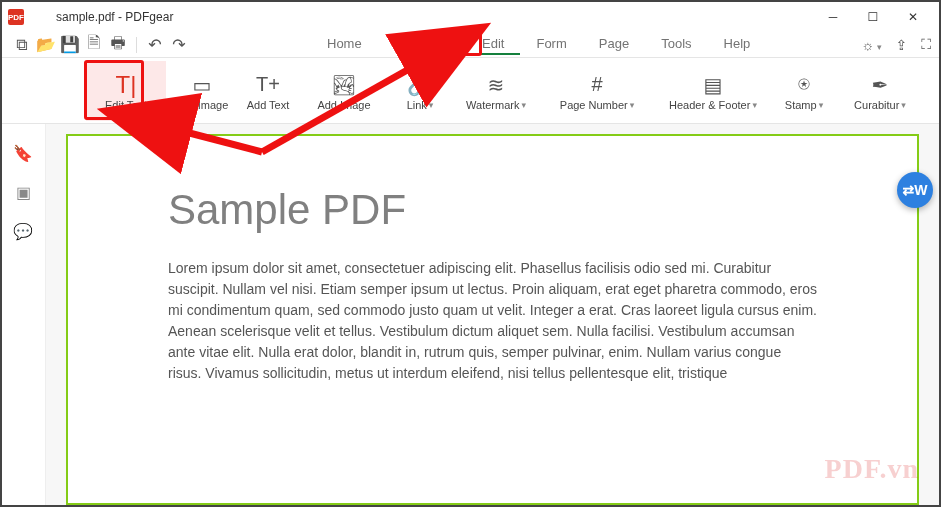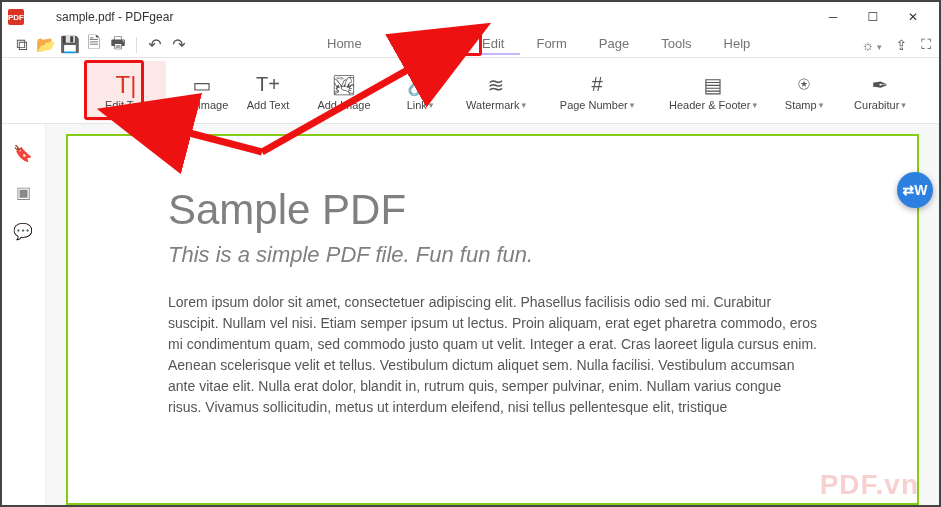--- a/index.html
+++ b/index.html
@@ -7,21 +7,21 @@
 .titlebar { height: 30px; display: flex; align-items: center; padding: 0 6px; background: #fff; gap: 26px; }
 .app-icon { width: 16px; height: 16px; background: #d32; border-radius: 2px; margin-right: 6px; display:flex; align-items:center; justify-content:center; color:#fff; font-size:8px; font-weight:bold;}
 .title-text { font-size: 12px; color: #333; }
 .win-controls { margin-left: auto; display: flex; }
 .win-btn { width: 40px; height: 28px; display: flex; align-items: center; justify-content: center; font-size: 12px; color:#333;}
 .toolbar1 { height: 26px; display: flex; align-items: center; border-bottom: 1px solid #e5e5e5; padding: 0 8px; }
 .qa-btn { width: 20px; height: 20px; display:flex; align-items:center; justify-content:center; color:#555; margin: 0 2px;}
 .qa-sep { width:1px; height:16px; background:#ddd; margin: 0 6px;}
 .main-tabs { display: flex; margin-left: 120px; gap: 0;}
 .main-tab { padding: 2px 16px; font-size: 13px; color:#737373;}
-.main-tab.active { border-bottom: 2px solid #c4b5fd;}
+.main-tab.active { border-bottom: 2px solid #15803d;}
 .right-icons { margin-left: auto; display:flex; gap: 14px; align-items:center;}
 .right-icons span { color:#555; font-size:14px;}
 .dd::after{content:" ▾"; font-size:9px; color:#888;}
 .ribbon { height: 66px; display: flex; align-items: center; padding: 0 16px 0 84px; gap: 6px; border-bottom: 1px solid #e5e5e5;}
 .rib-item { display:flex; flex-direction:column; align-items:center; justify-content:center; width:60px; height:60px; font-size:11px; color:#444;}
 .rib-item.wide{width:80px;}
 .rib-item.wider{width:110px;}
 .rib-item .icn{ font-size:20px; height:28px; display:flex; align-items:center; color:#555;}
 .rib-item .lbl{ display:flex; align-items:center;}
 .rib-item .lbl.dd::after{content:" ▾"; font-size:9px; color:#888; margin-left:2px;}
@@ -30,21 +30,21 @@
 .sidebar{ width:44px; display:flex; flex-direction:column; align-items:center; padding-top:20px; gap:20px; border-right:1px solid #eee;}
 .sidebar .sicn{ font-size:16px; color:#888;}
 .doc-wrap{ flex:1; padding:10px 20px 0 20px; background:#f7f7f7; position:relative;}
 .doc{ background:#fff; border:2px solid #84cc16; height:100%; padding:50px 100px 0 100px; overflow:hidden;}
 .doc h1{ font-family: Arial,sans-serif; font-weight:300; font-size:42px; color:#808080;}
 .doc h2{ font-family: Arial,sans-serif; font-weight:300; font-style:italic; font-size:22px; color:#808080; margin-top:8px;}
 .doc p{ font-family: Arial,sans-serif; font-size:14px; color:#555; line-height:1.5; margin-top:24px;}
 .redbox{ position:absolute; border:3px solid #e11; border-radius:3px; pointer-events:none;}
 .arrow{ position:absolute; pointer-events:none;}
 .floating-word{ position:absolute; right:6px; top:170px; width:36px; height:36px; background:#2d80e0; border-radius:50%; display:flex; align-items:center; justify-content:center; color:#fff; font-size:14px; font-weight:bold; box-shadow:0 2px 6px rgba(0,0,0,.3);}
-.watermark{position:absolute; right:20px; bottom:4px; font-size:28px; font-weight:bold; color:rgba(220,40,40,.22); font-family:Liberation Sans, sans-serif; letter-spacing:1px;}
+.watermark{position:absolute; right:20px; bottom:20px; font-size:28px; font-weight:bold; color:rgba(220,40,40,.22); font-family:Liberation Serif, serif; letter-spacing:1px;}
 </style>
 </head>
 <body>
 
 <div class="titlebar">
   <div class="app-icon">PDF</div>
   <div class="title-text">sample.pdf - PDFgear</div>
   <div class="win-controls">
     <div class="win-btn">─</div>
     <div class="win-btn">☐</div>
@@ -124,21 +124,20 @@
 
 <div class="content-area">
   <div class="sidebar">
     <div class="sicn">🔖</div>
     <div class="sicn">▣</div>
     <div class="sicn">💬</div>
   </div>
   <div class="doc-wrap">
     <div class="doc">
       <h1>Sample PDF</h1>
-      <h2>This is a simple PDF file. Fun fun fun.</h2>
       <p>Lorem ipsum dolor sit amet, consectetuer adipiscing elit. Phasellus facilisis odio sed mi. Curabitur suscipit. Nullam vel nisi. Etiam semper ipsum ut lectus. Proin aliquam, erat eget pharetra commodo, eros mi condimentum quam, sed commodo justo quam ut velit. Integer a erat. Cras laoreet ligula cursus enim. Aenean scelerisque velit et tellus. Vestibulum dictum aliquet sem. Nulla facilisi. Vestibulum accumsan ante vitae elit. Nulla erat dolor, blandit in, rutrum quis, semper pulvinar, enim. Nullam varius congue risus. Vivamus sollicitudin, metus ut interdum eleifend, nisi tellus pellentesque elit, tristique</p>
     </div>
   </div>
 </div>
 
 <div class="redbox" style="left:424px; top:30px; width:56px; height:24px;"></div>
 <div class="redbox" style="left:82px; top:58px; width:60px; height:60px;"></div>
 
 <svg class="arrow" style="left:0;top:0;width:941px;height:507px;position:absolute;">
   <defs>

